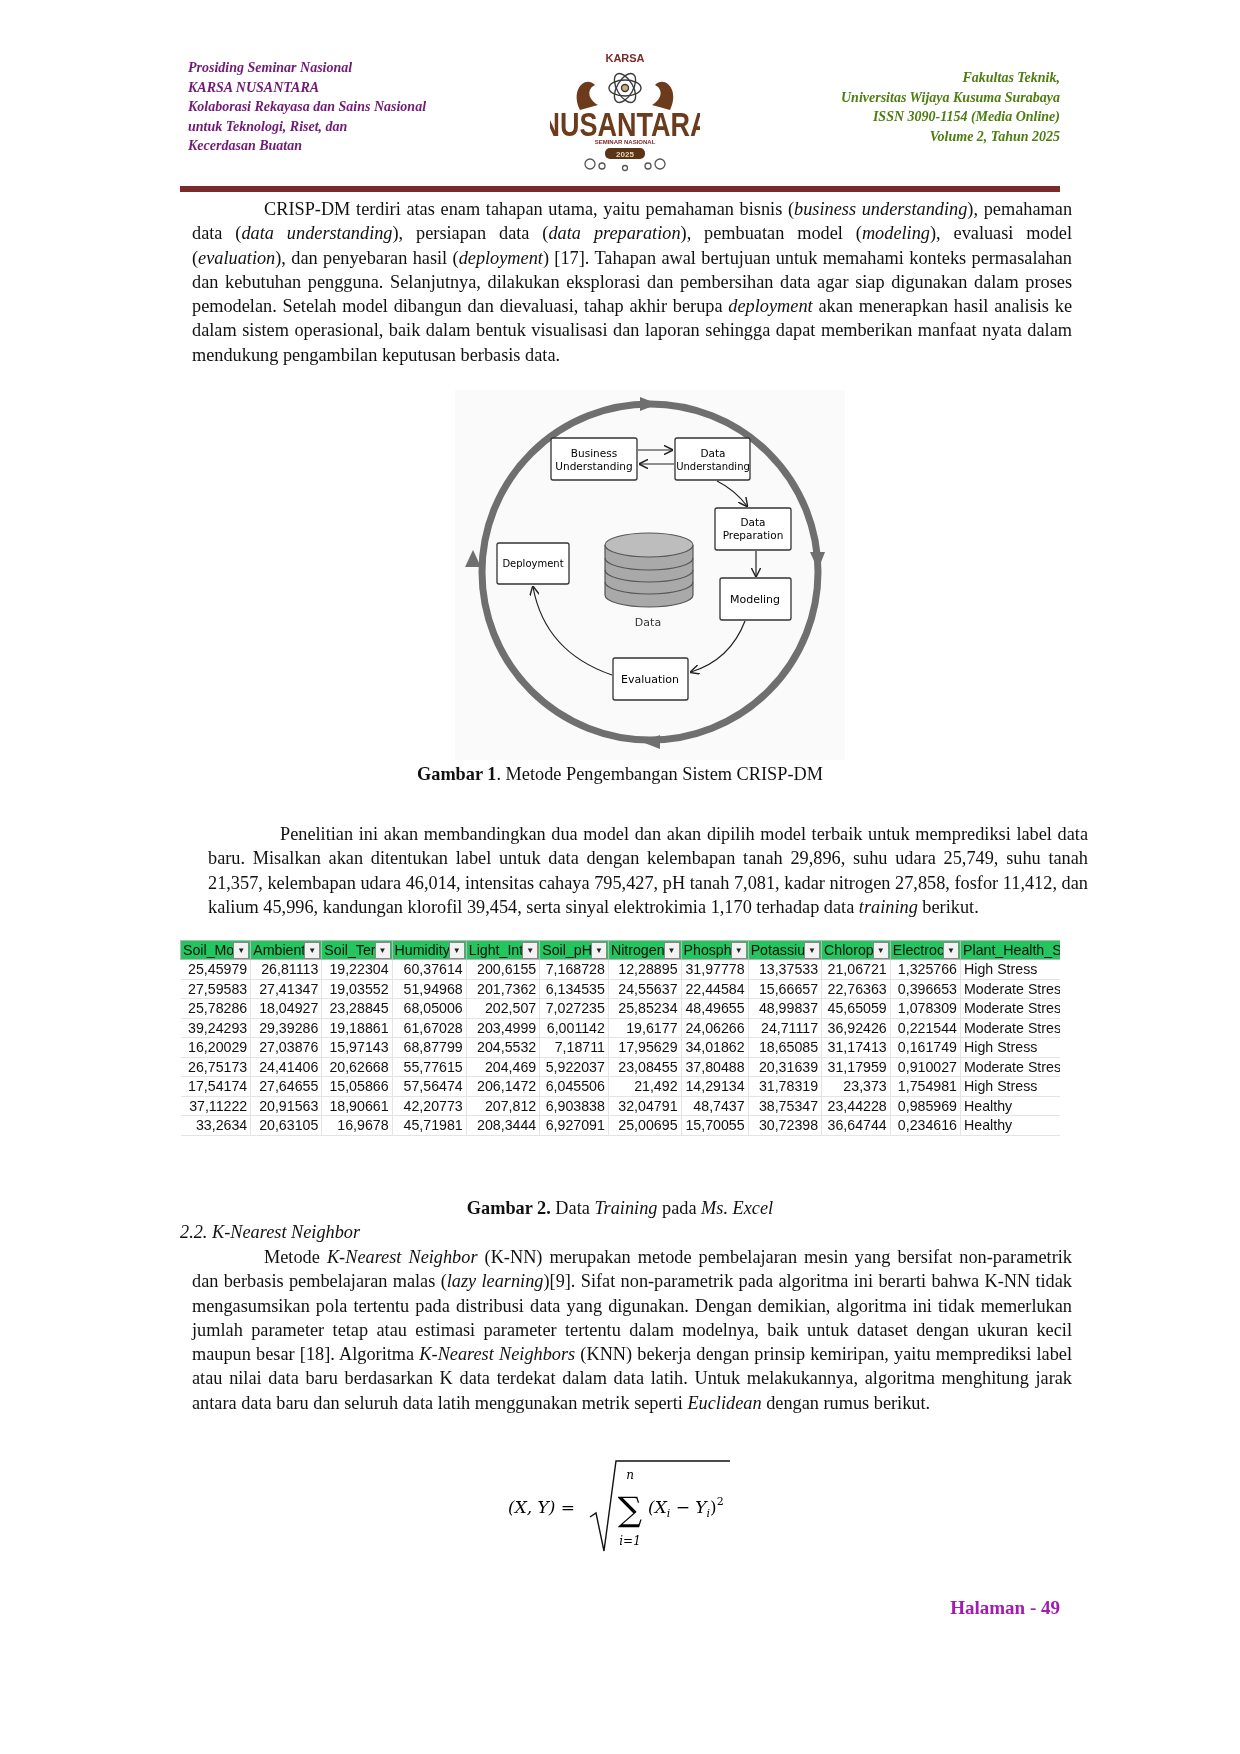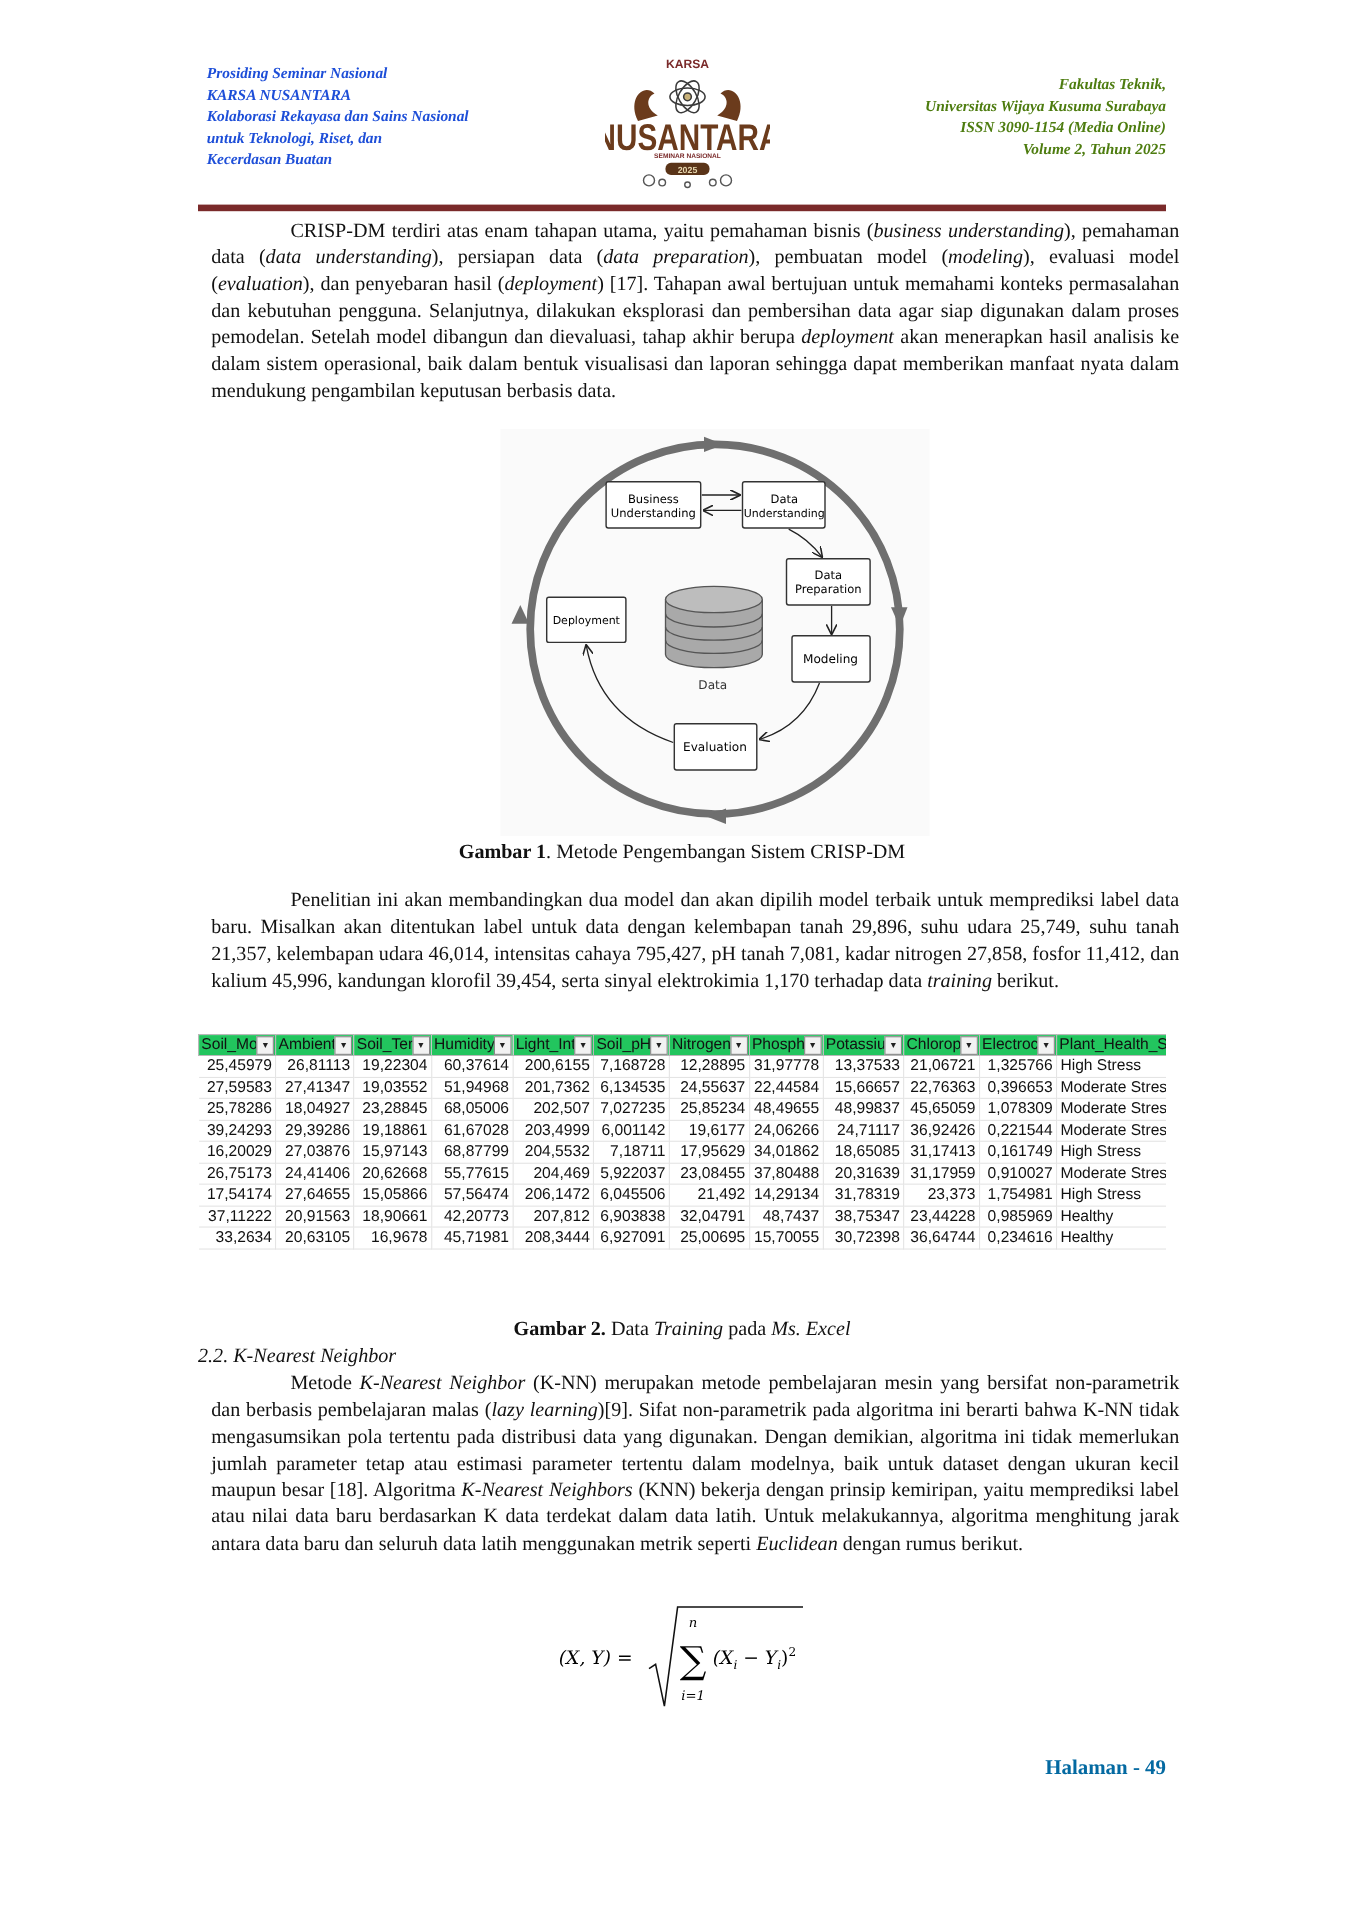--- a/index.html
+++ b/index.html
@@ -1,21 +1,21 @@
 <!DOCTYPE html>
 <html><head>
 <meta charset="utf-8">
 <style>
   html, body { margin: 0; padding: 0; background: #ffffff; }
   body { width: 1240px; height: 1754px; position: relative; overflow: hidden;
          font-family: "Liberation Serif", "DejaVu Serif", serif; color: #111; }
 
   
   .header { position: absolute; left: 180px; top: 58px; width: 880px; height: 130px; }
-  .hdr-left { position: absolute; left: 8px; top: 0; color: #1d4ed8; font-style: italic; font-weight: bold;
+  .hdr-left { position: absolute; left: 8px; top: 0; color: #701a75; font-style: italic; font-weight: bold;
               font-size: 14px; line-height: 19.5px; }
   .hdr-right { position: absolute; right: 0; top: 10px; color: #4d7c0f; font-style: italic; font-weight: bold;
                font-size: 14px; line-height: 19.5px; text-align: right; }
   .logo { position: absolute; left: 370px; top: -8px; width: 150px; height: 125px; }
   .header-rule { position: absolute; left: 180px; top: 186px; width: 880px; height: 6px; background: #7a2a2a; }
 
   
   .para { position: absolute; left: 192px; width: 880px; font-size: 18.3px; line-height: 24.3px;
           text-align: justify; }
   .para .indent { display: inline-block; width: 72px; }
@@ -36,21 +36,21 @@
   .excel th .dd { position: absolute; right: 1px; top: 1px; width: 14px; height: 15px; border: 1px solid #888;
                   background: #f2f2f2; font-size: 8px; line-height: 15px; text-align: center; color: #222; }
   .excel td { border-right: 1px solid #e4e4e4; border-bottom: 1px solid #e4e4e4; height: 18.5px;
               text-align: right; padding: 0 3px 0 0; white-space: nowrap; }
   .excel td.lbl { text-align: left; padding-left: 3px; border-right: none; }
 
   
   .formula { position: absolute; left: 500px; top: 1455px; width: 260px; height: 100px;
              font-family: "DejaVu Serif", serif; }
 
-  .page-number { position: absolute; right: 180px; top: 1597px; color: #0369a1; font-weight: bold; font-size: 19px; }
+  .page-number { position: absolute; right: 180px; top: 1597px; color: #a21caf; font-weight: bold; font-size: 19px; }
 </style>
 </head>
 <body>
 
 <div class="header">
   <div class="hdr-left">
     <div>Prosiding Seminar Nasional</div>
     <div>KARSA NUSANTARA</div>
     <div>Kolaborasi Rekayasa dan Sains Nasional</div>
     <div>untuk Teknologi, Riset, dan</div>
@@ -153,21 +153,21 @@
     <path d="M150 180 A44 12 0 0 0 238 180" fill="none"></path>
     <path d="M150 192 A44 12 0 0 0 238 192" fill="none"></path>
   </g>
   <text x="193" y="236" text-anchor="middle" font-family="DejaVu Sans, sans-serif" font-size="11" fill="#333">Data</text>
 </svg>
 
 <div class="caption" style="top:764px;">
   <b>Gambar 1</b><span>. Metode Pengembangan Sistem CRISP-DM</span>
 </div>
 
-<p class="para" style="top:806px; margin:0;">
+<p class="para" style="top:806px; margin:16px;">
   <span class="indent"></span><span><span>Penelitian ini akan membandingkan dua model dan akan dipilih model terbaik untuk memprediksi label data baru. Misalkan akan ditentukan label untuk data dengan kelembapan tanah 29,896, suhu udara 25,749, suhu tanah 21,357, kelembapan udara 46,014, intensitas cahaya 795,427, pH tanah 7,081, kadar nitrogen 27,858, fosfor 11,412, dan kalium 45,996, kandungan klorofil 39,454, serta sinyal elektrokimia 1,170 terhadap data </span><i>training</i><span> berikut.</span></span>
 </p>
 
 <div class="excel">
   <table>
     <colgroup>
       <col style="width:68px">
         <col style="width:70px">
         <col style="width:70px">
         <col style="width:70px">

